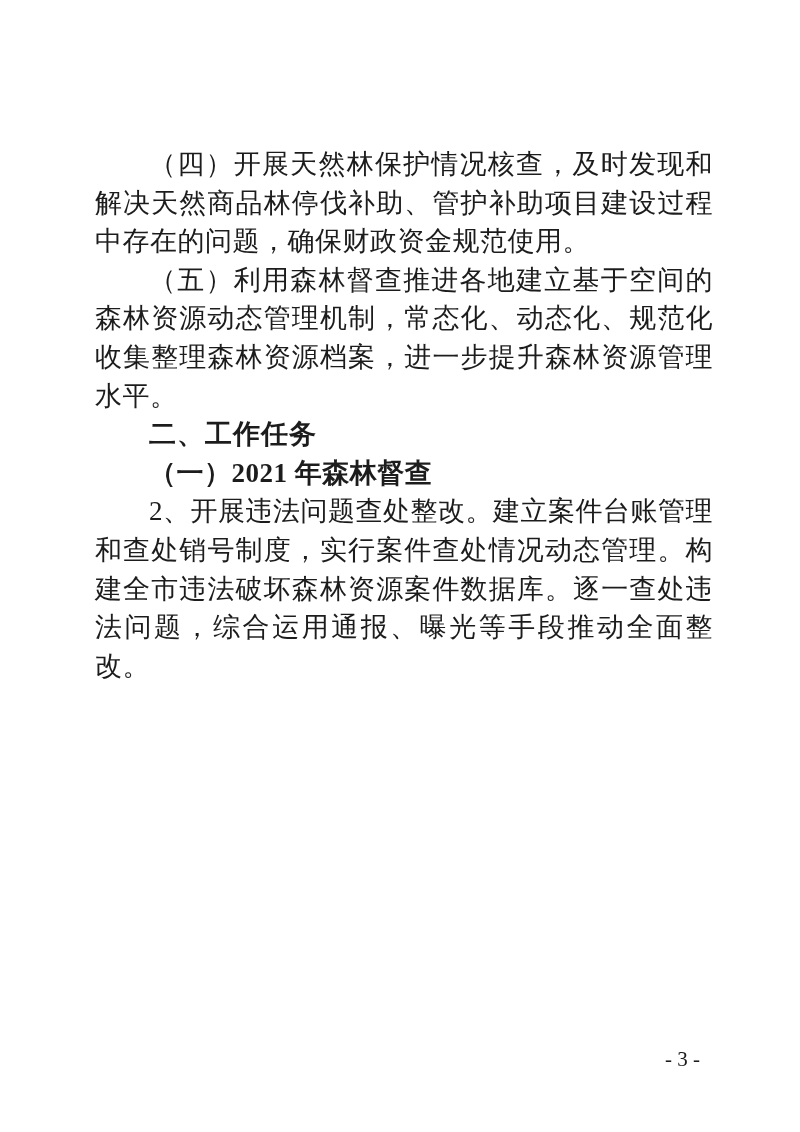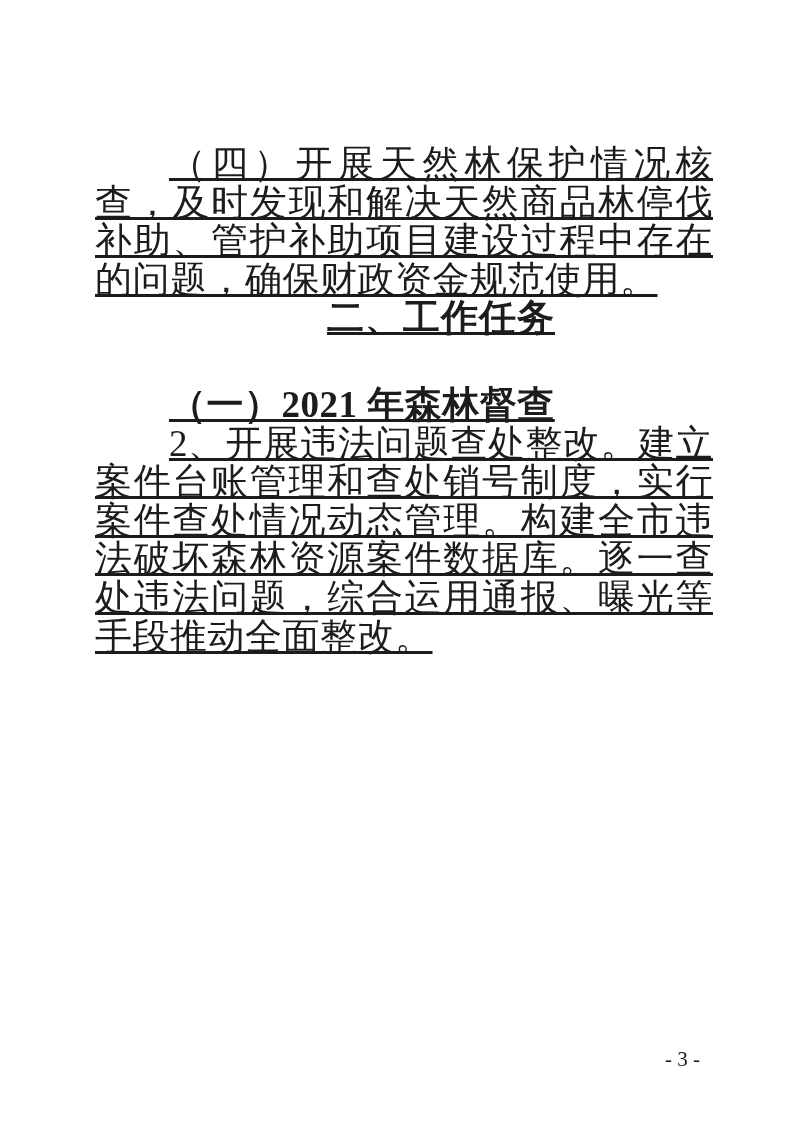--- a/index.html
+++ b/index.html
@@ -16,58 +16,57 @@
     color: #1c1c1c;
   }
   .doc-content {
     position: absolute;
     left: 95px;
     top: 145px;
     width: 618px;
   }
   .para {
     font-family: "Liberation Serif", "DejaVu Serif", serif;
-    font-size: 37px;
+    font-size: 27px;
     line-height: 38.6px;
     margin: 0;
     text-align: justify;
     text-justify: inter-ideograph;
     text-indent: 2em;
     letter-spacing: 0.5px;
     word-break: break-all;
-    text-decoration: underline;
   }
   .heading-hei {
     font-family: "Liberation Sans", "DejaVu Sans", sans-serif;
     font-weight: bold;
-    text-align: center;
+    text-align: left;
     letter-spacing: 1px;
   }
   .heading-kai {
     font-family: "Liberation Serif", "DejaVu Serif", serif;
     font-weight: 600;
     text-align: left;
-    margin-top: 48px;
   }
   .doc-footer {
     position: absolute;
     top: 1046px;
     right: 100px;
     font-family: "Liberation Serif", "DejaVu Serif", serif;
     font-size: 21px;
     line-height: 26px;
     color: #1c1c1c;
   }
 </style>
 </head>
 <body>
 
 <div class="doc-page">
   <div class="doc-content">
     <p class="para">（四）开展天然林保护情况核查，及时发现和解决天然商品林停伐补助、管护补助项目建设过程中存在的问题，确保财政资金规范使用。</p>
+    <p class="para">（五）利用森林督查推进各地建立基于空间的森林资源动态管理机制，常态化、动态化、规范化收集整理森林资源档案，进一步提升森林资源管理水平。</p>
     <p class="para heading-hei">二、工作任务</p>
     <p class="para heading-kai">（一）2021 年森林督查</p>
     <p class="para">2、开展违法问题查处整改。建立案件台账管理和查处销号制度，实行案件查处情况动态管理。构建全市违法破坏森林资源案件数据库。逐一查处违法问题，综合运用通报、曝光等手段推动全面整改。</p>
 
   </div>
 
   <div class="doc-footer">- 3 -</div>
 </div>
 
 </body></html>

